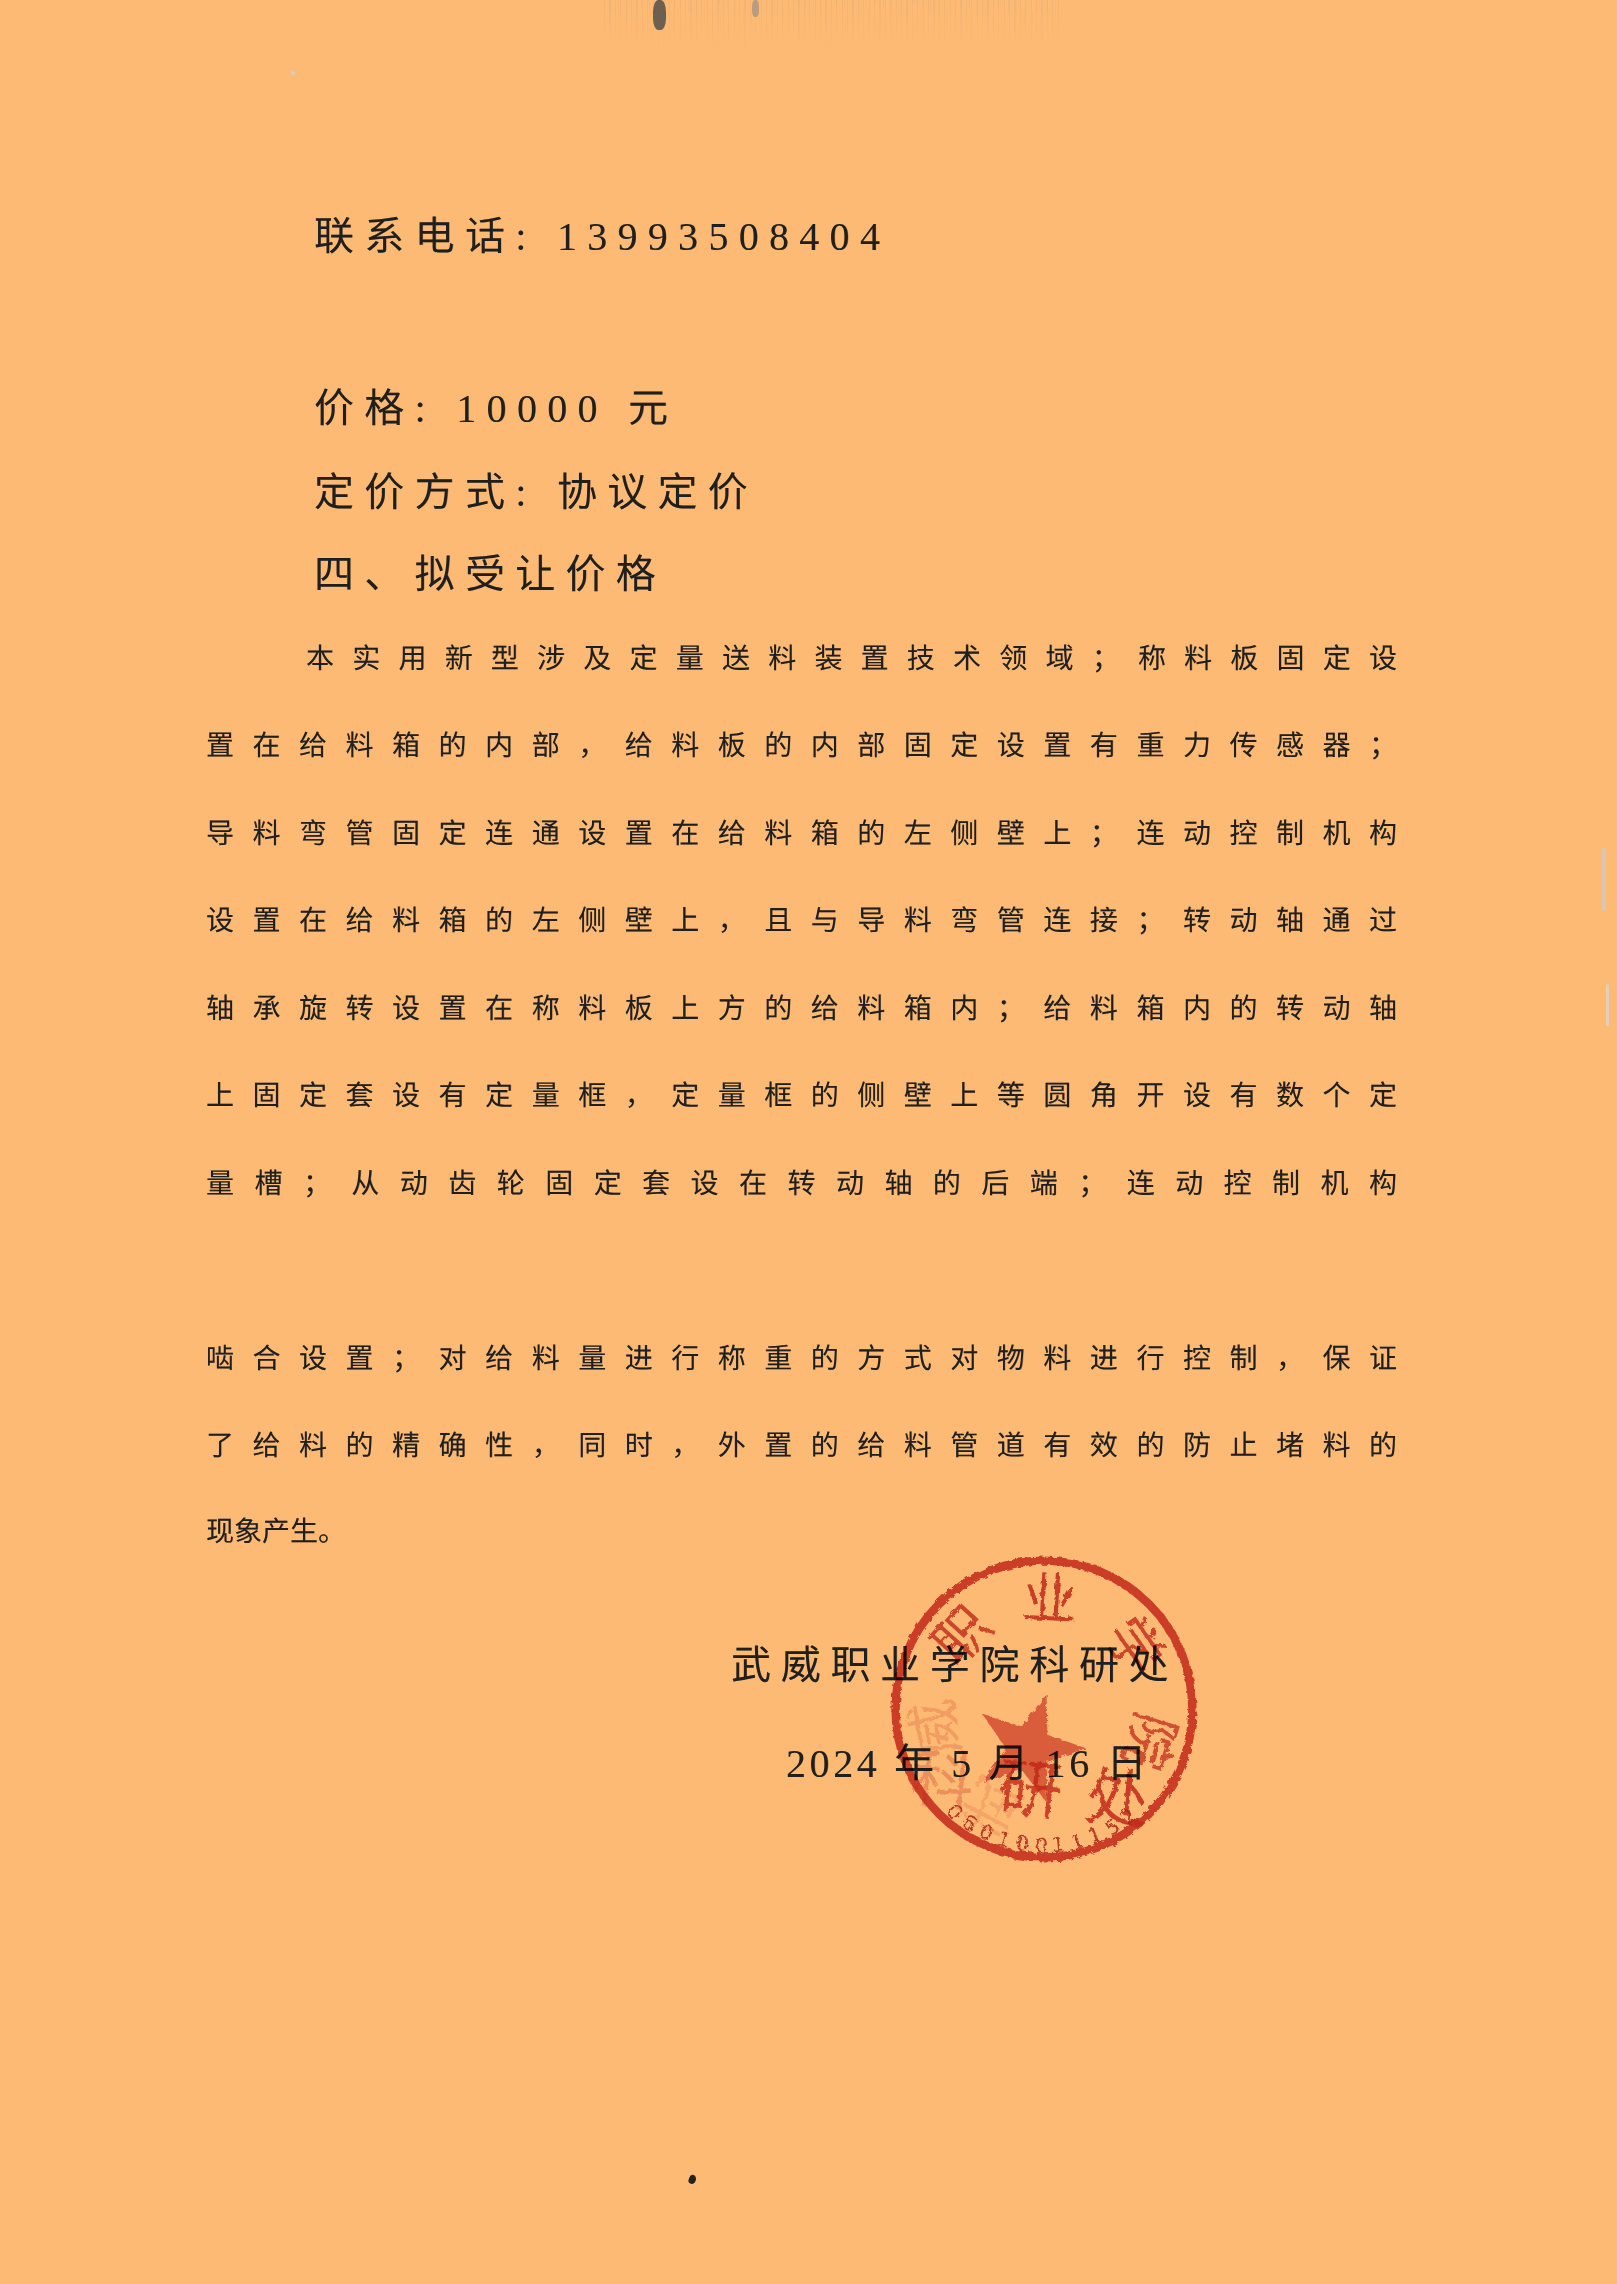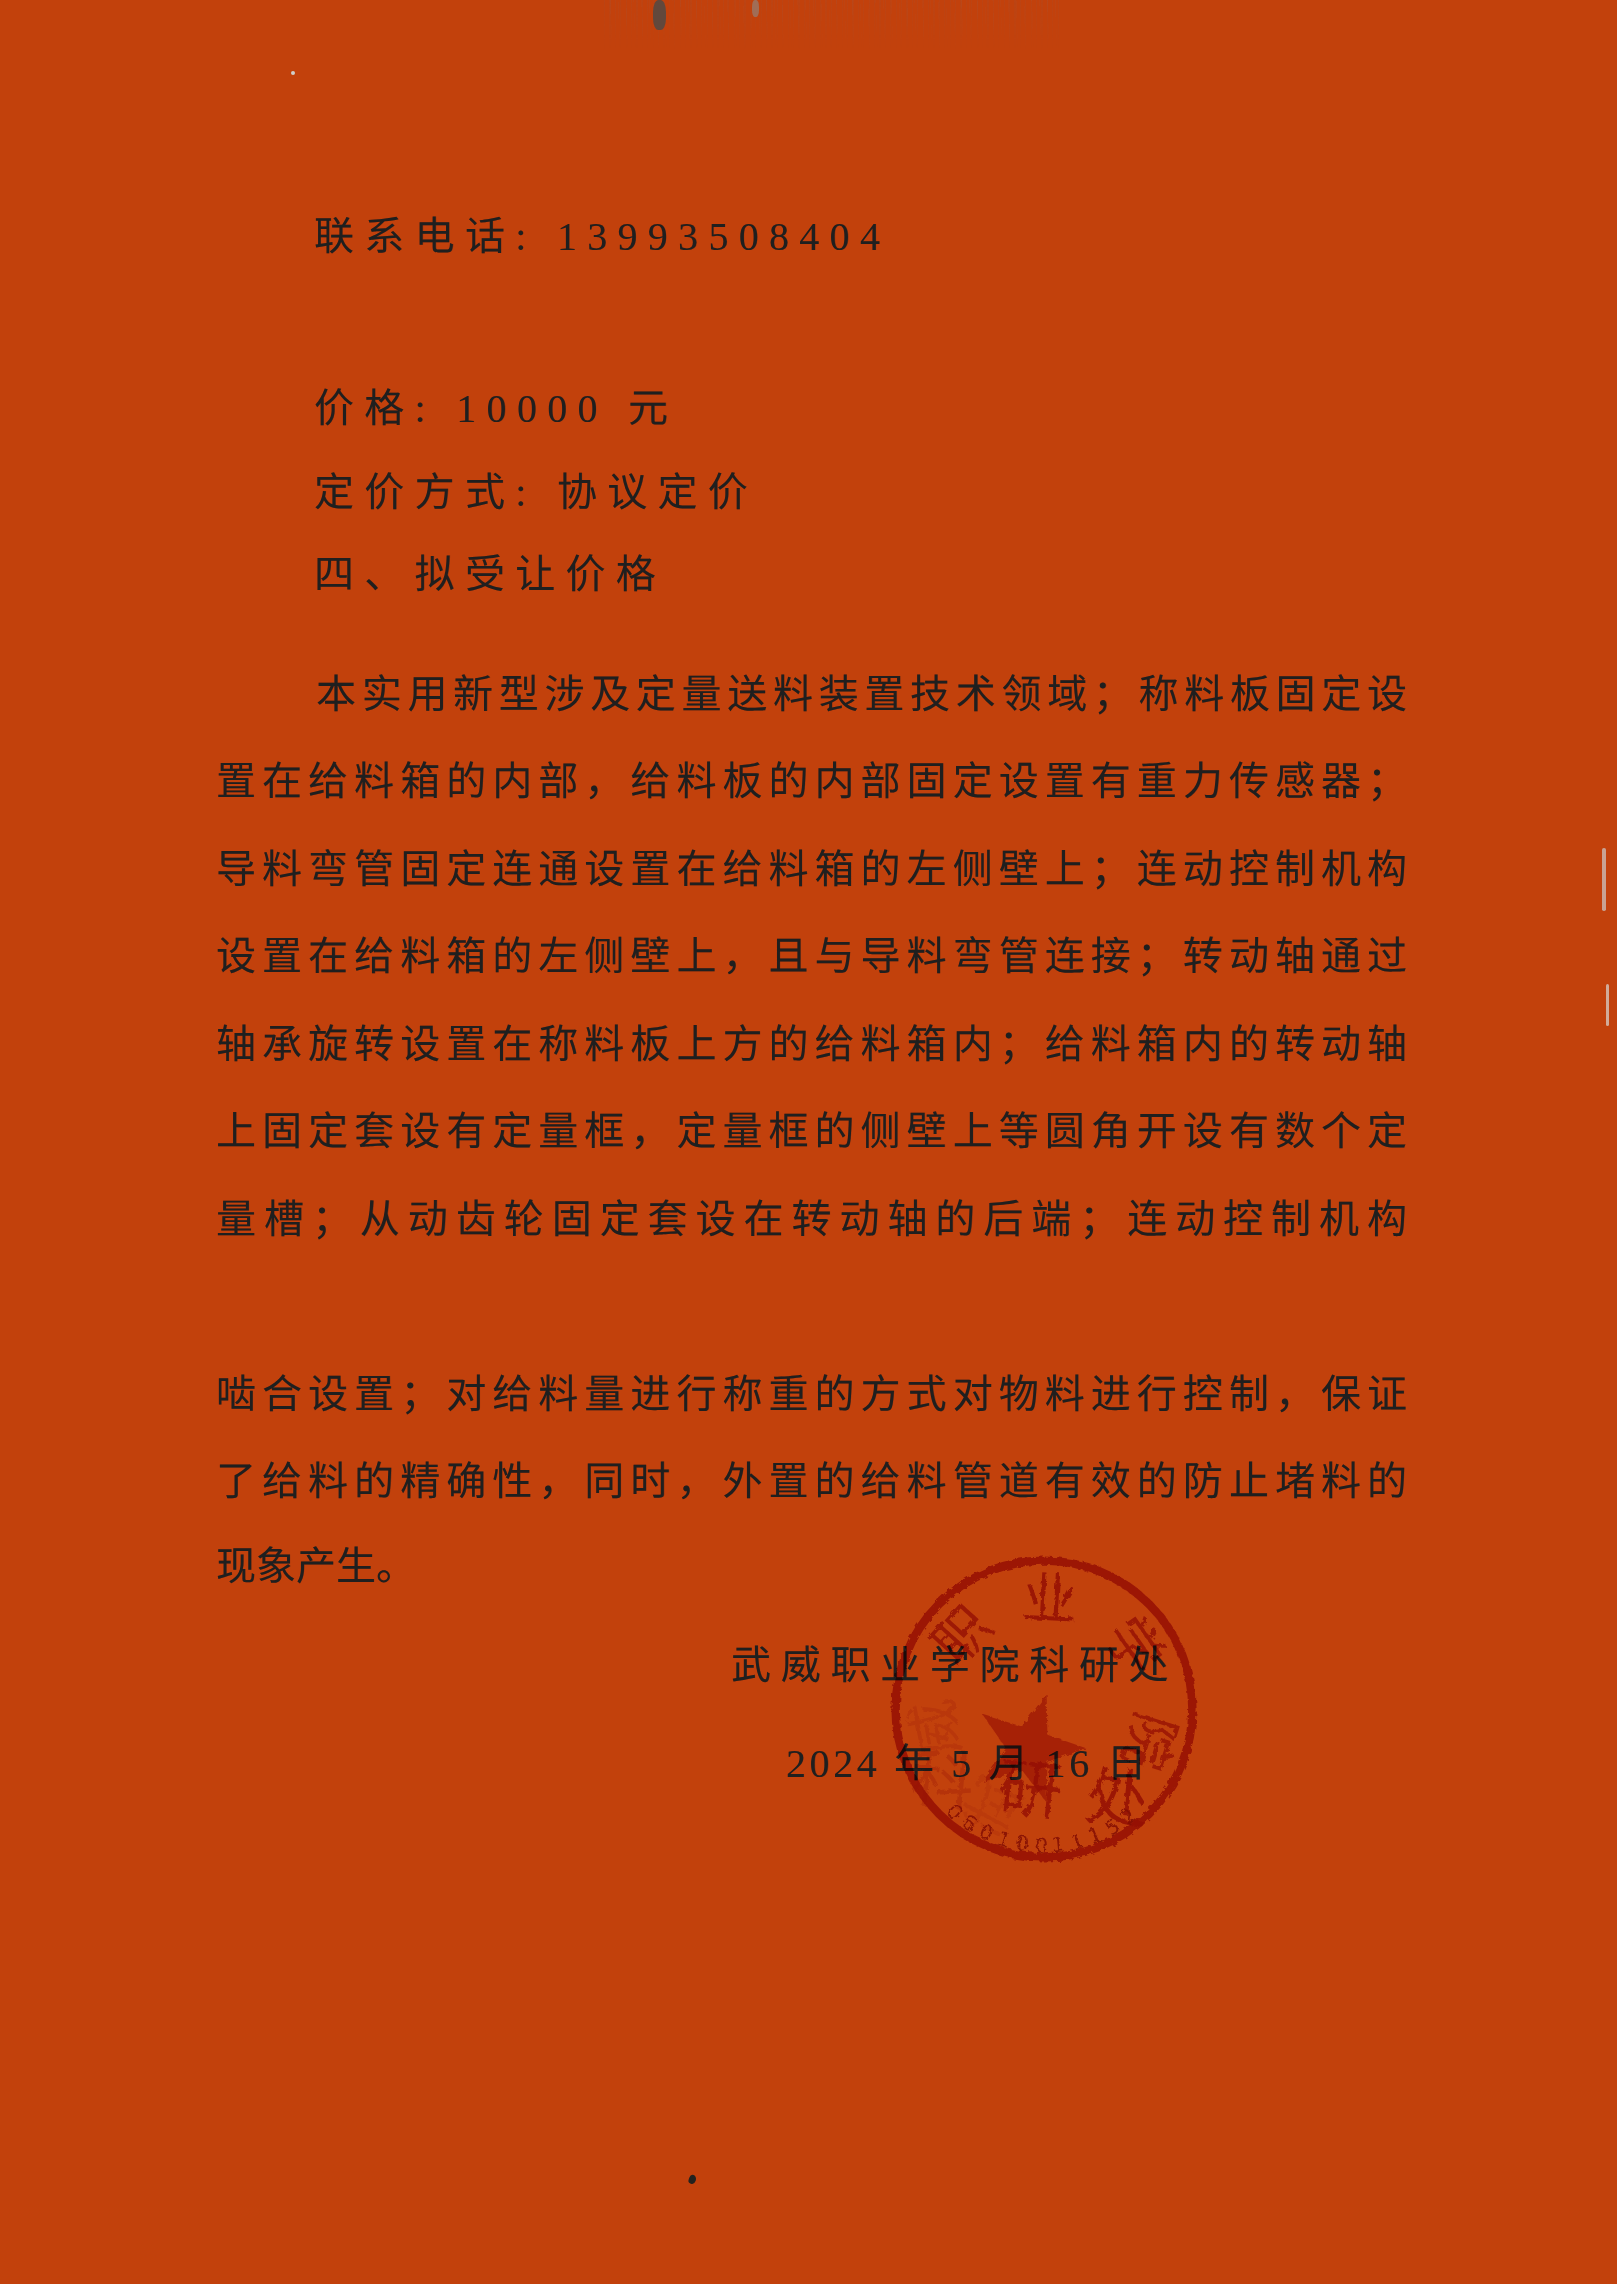--- a/index.html
+++ b/index.html
@@ -1,39 +1,38 @@
 <!DOCTYPE html>
 <html lang="zh-CN" style="font-size:9.7px"><head>
 <meta charset="utf-8">
 <style>
   html,body{margin:0;padding:0;background:#e8e8e8;}
   .page{
     position:relative;
     width:1618px;height:2284px;
-    background:#c2410c;
+    background:#fdba74;
     overflow:hidden;
     font-family:"Liberation Serif","DejaVu Serif",serif;
     color:#1f1f1f;
   }
   .txt{
     position:absolute;
     font-size:40px;
     line-height:45px;
     white-space:nowrap;
     text-shadow:0.3px 0.3px 0.6px rgba(30,30,30,.35);
   }
   .heading{left:314px;letter-spacing:10.3px;}
   .para-line{
     position:absolute;
-    left:216px;width:1191px;
-    font-size:40px;line-height:45px;
+    left:206px;width:1191px;
+    font-size:28px;line-height:45px;
     text-align:justify;text-align-last:justify;
     white-space:normal;
     text-shadow:0.3px 0.3px 0.6px rgba(30,30,30,.35);
-    margin-top:36px;
   }
   .para-line.indent{padding-left:100px;width:1091px;}
   .para-line.last{text-align-last:left;font-family:Liberation Mono, monospace;}
   .signature{left:731px;top:1643px;letter-spacing:9.7px;}
   .dateline{left:786px;top:1729px;letter-spacing:3.6px;margin-top:12px;}
   .stamp{
     position:absolute;left:857px;top:1522px;width:374px;height:374px;
     mix-blend-mode:multiply;
     z-index:3;
   }

